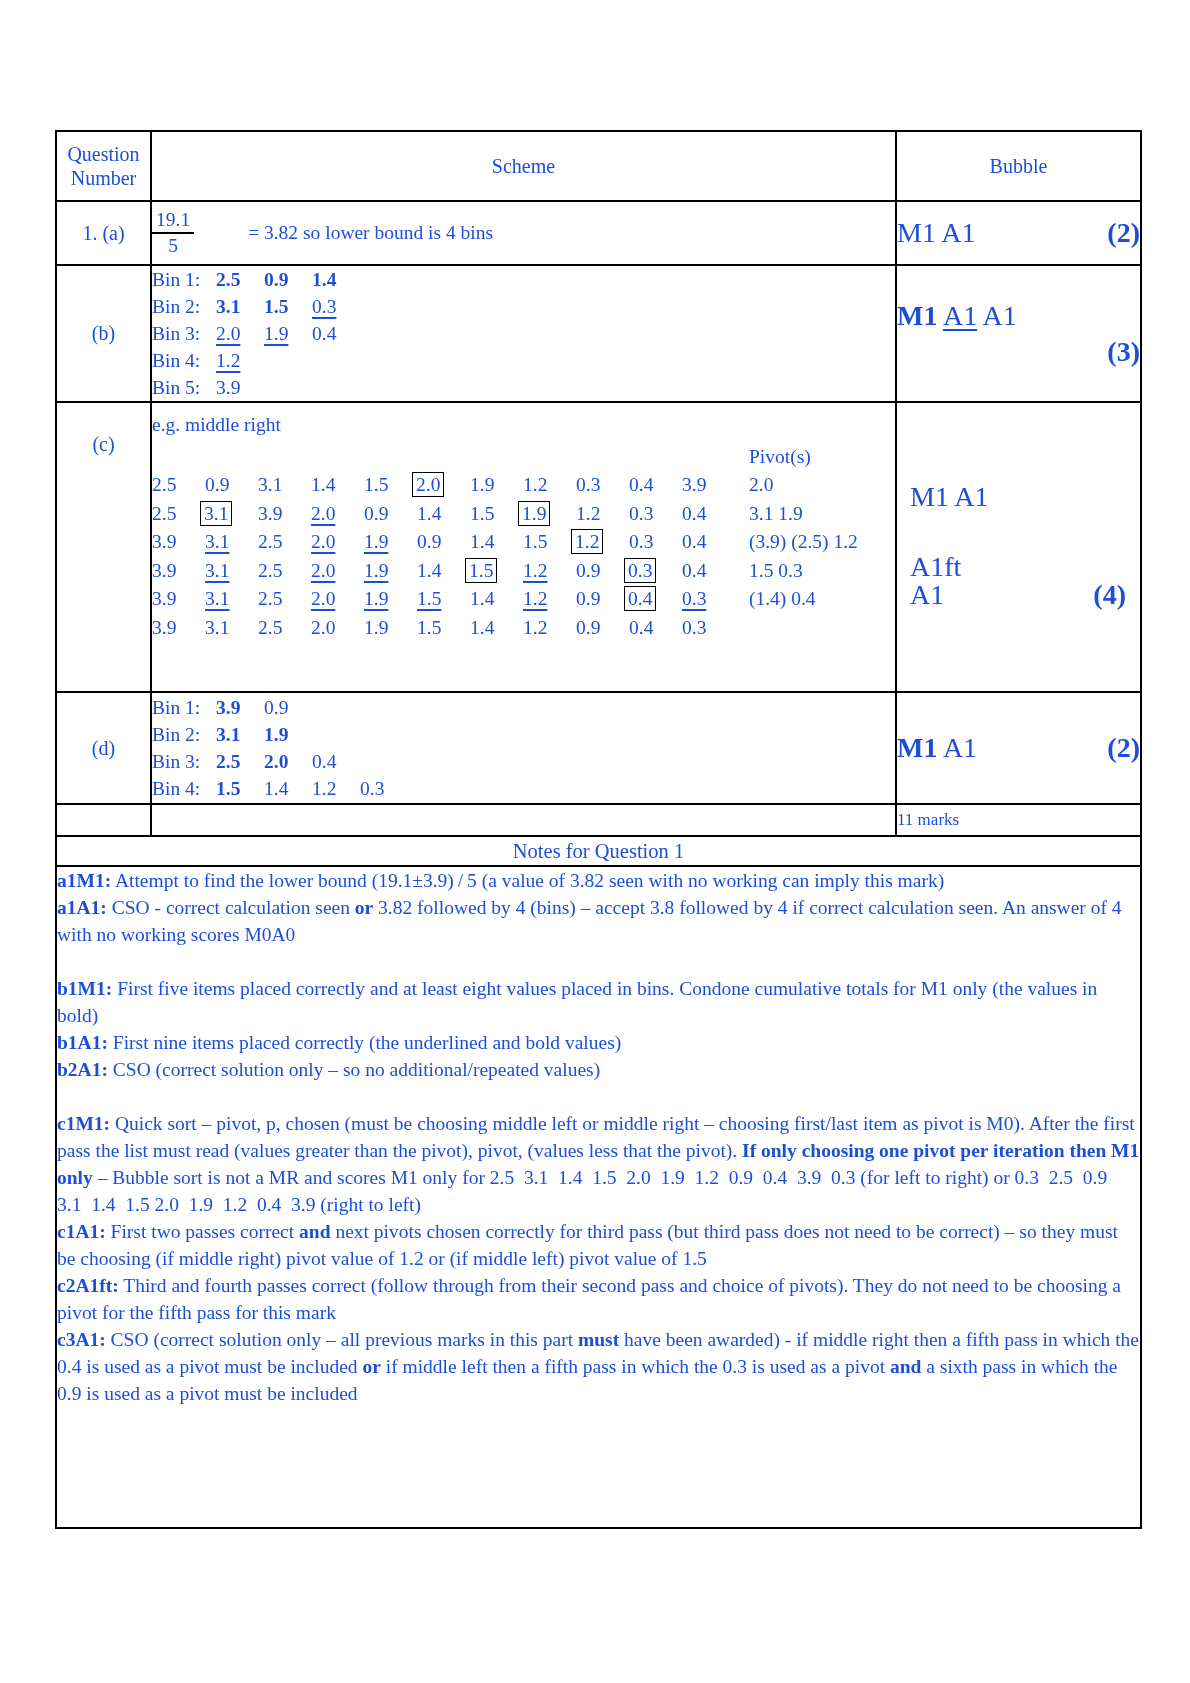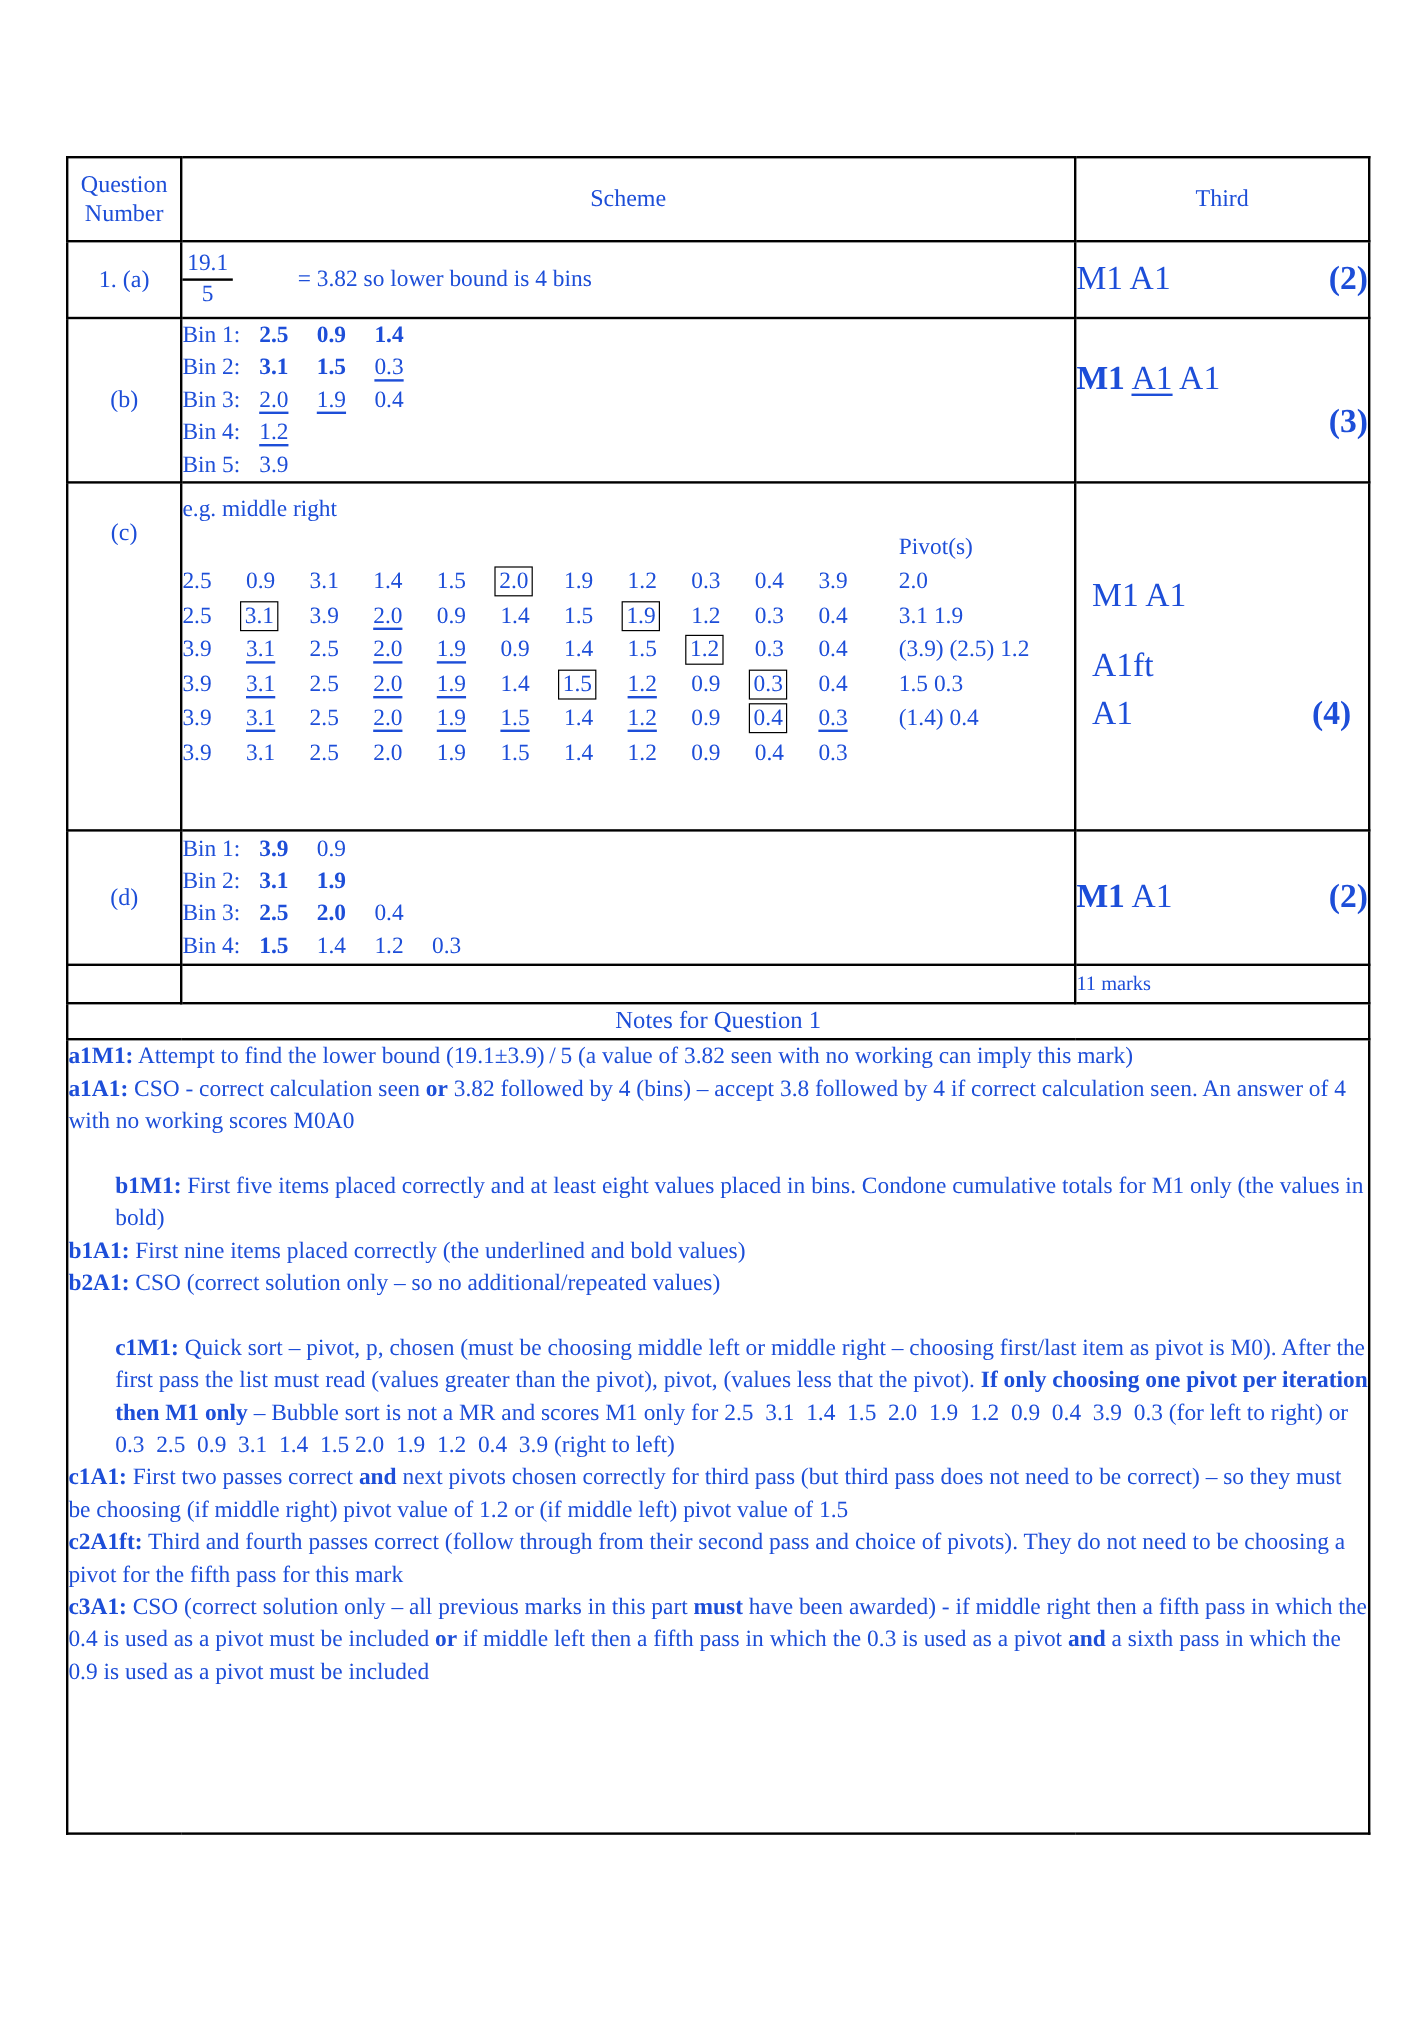--- a/index.html
+++ b/index.html
@@ -36,45 +36,45 @@
   .eg-line { line-height:28px; margin-top:8px; }
   .pivot-head { line-height:28px; margin-top:4px; padding-left:597px; }
   .sort-row { display:flex; align-items:center; height:28.5px; }
   .sort-cell { width:53px; flex:0 0 53px; }
   .sort-pivot { margin-left:14px; white-space:nowrap; }
   
   .marks-flex { display:flex; justify-content:space-between; align-items:baseline; }
   .marks-b-line2 { text-align:right; margin-top:4px; }
   .marks-c { position:relative; height:100%; }
   .mc-1 { position:absolute; left:13px; top:78px; }
-  .mc-2 { position:absolute; left:13px; top:136px; }
+  .mc-2 { position:absolute; left:13px; top:148px; }
   .mc-3 { position:absolute; left:13px; right:14px; top:176px; display:flex; justify-content:space-between; }
   .total-marks { font-size:17px; font-weight:bold; padding:2px 0 2px 13px; }
   
   .notes-title { font-size:20.5px; font-weight:bold; text-align:center; padding:2px 0; }
   .notes-body { font-size:19.5px; vertical-align:top; padding:6px 12px 10px 12px; line-height:27px; }
   .note-para { margin:0; }
-  .note-para.gap { margin-top:27px;padding-left:39px; }
+  .note-para.gap { margin-top:27px; }
 </style>
 </head>
 <body>
 
 <div class="page">
   <table class="ms">
     <colgroup>
         <col class="col-q">
         <col class="col-s">
         <col class="col-m">
       </colgroup>
 
     <tbody>
         <tr style="height:70px;">
       <th class="hdr">Question Number</th>
       <th class="hdr">Scheme</th>
-      <th class="hdr">Third</th>
+      <th class="hdr">Bubble</th>
     </tr>
 
     <tr style="height:64px;border-radius:28px;">
       <td class="qlabel">1. (a)</td>
       <td class="scheme">
         <div class="fracline">
           <span class="frac">
             <span class="num">19.1</span>
             <span class="den">5</span>
           </span>

